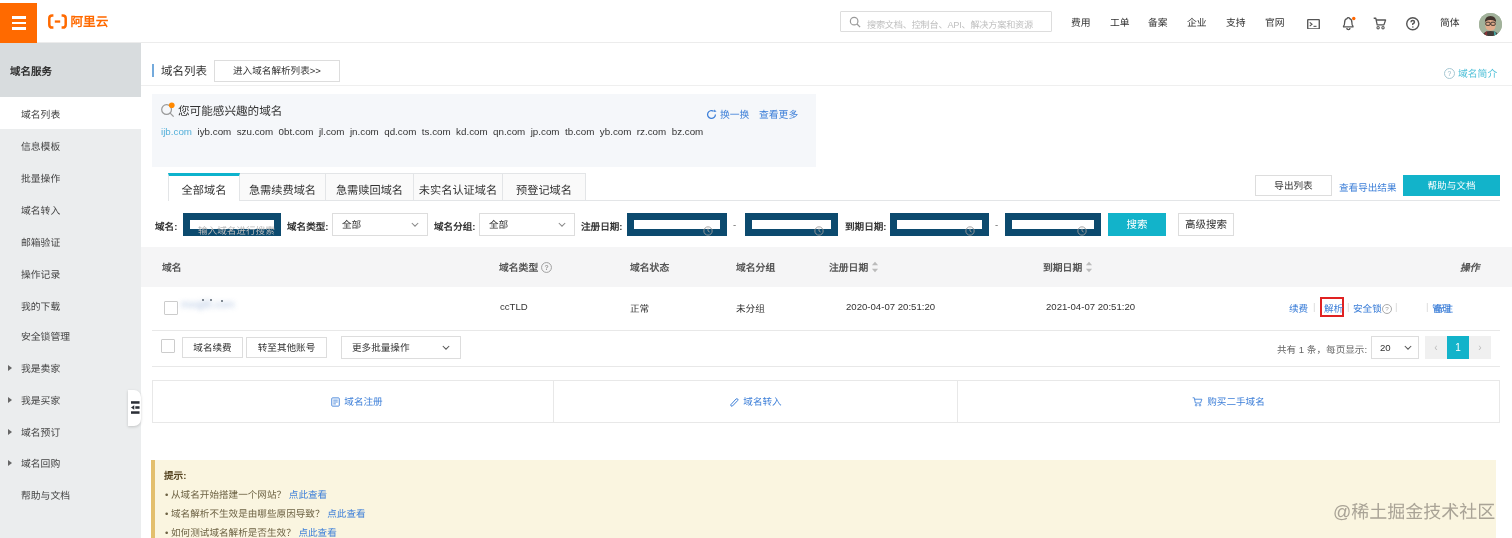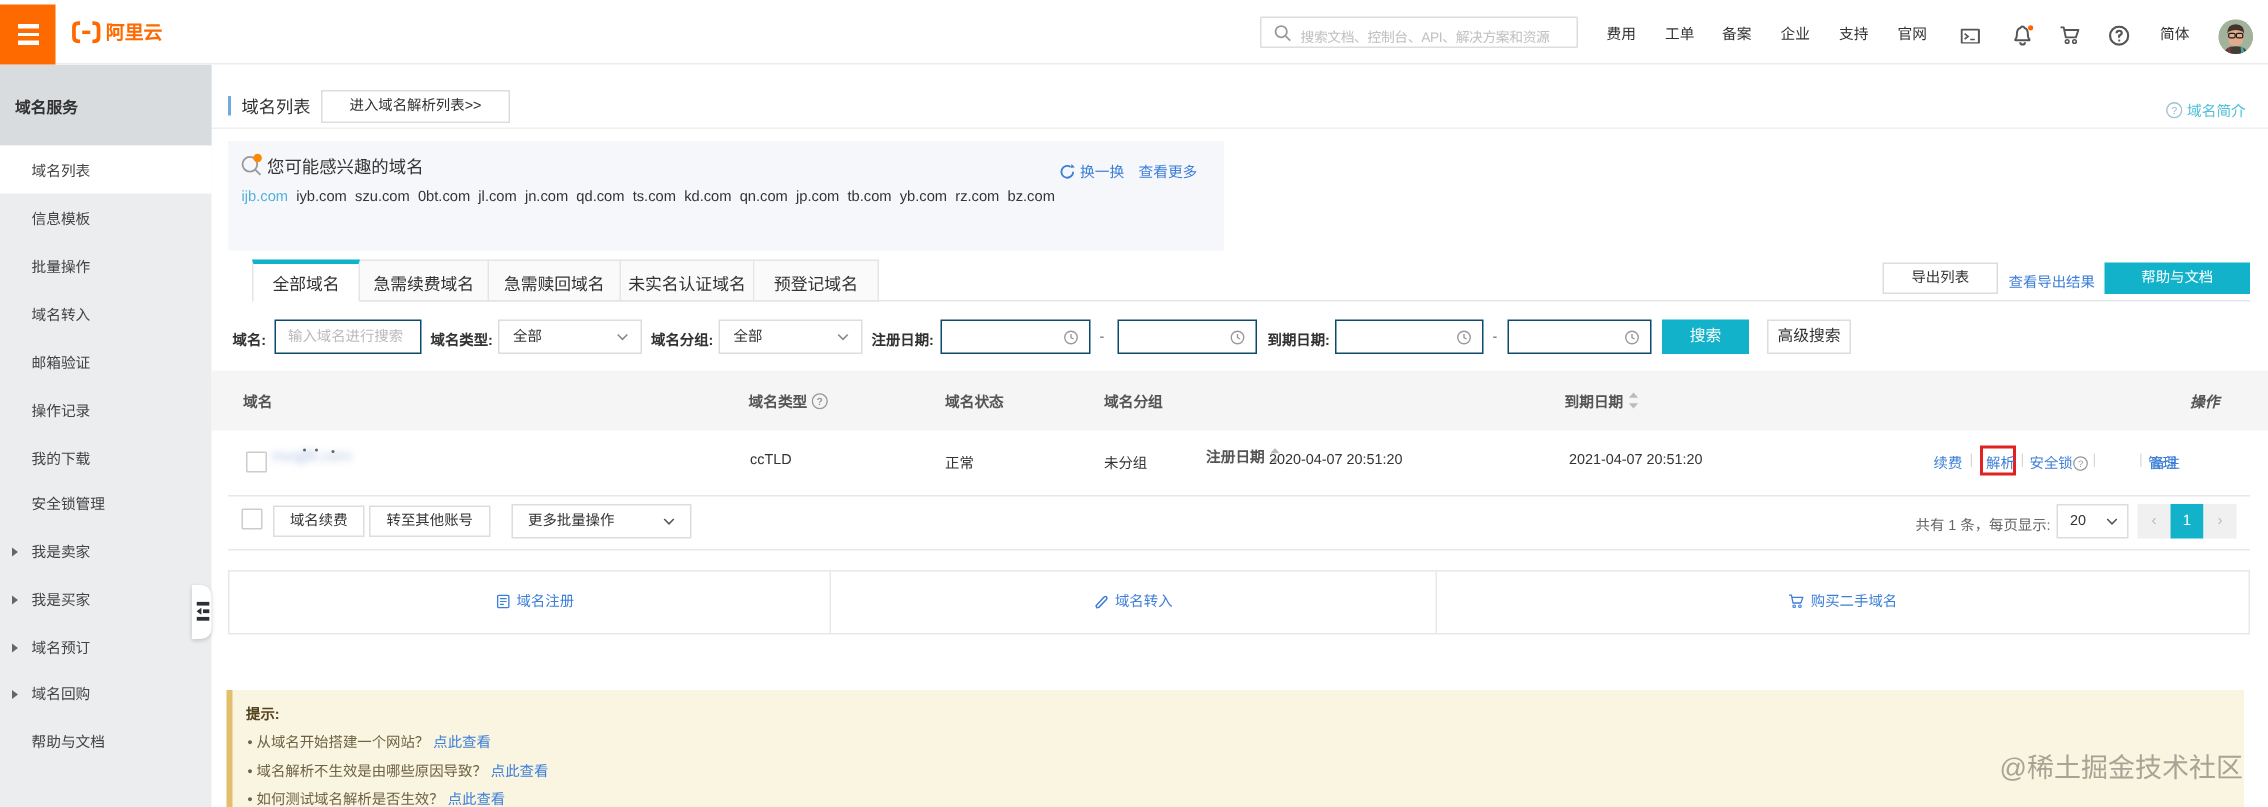--- a/index.html
+++ b/index.html
@@ -42,21 +42,21 @@
 
   
   .tab { position:absolute; top:173px; height:28px; font-size:11.2px; color:#333; text-align:center; line-height:32px; background:#fafafa; border:1px solid #e3e5e7; border-left:none; white-space:nowrap; }
   #tab1 { left:152px; width:88px; background:#fff; border-left:1px solid #e3e5e7; border-top:3px solid #0db3cd; border-bottom:none; line-height:28px; }
   #tabline { position:absolute; left:240px; top:200px; width:1260px; height:1px; background:#e3e5e7; }
   .wbtn { border:1px solid #ddd; background:#fff; color:#333; text-align:center; white-space:nowrap; }
   .tealbtn { background:#12b3ca; color:#fff; text-align:center; white-space:nowrap; }
 
   
   .flabel { position:absolute; top:219px; font-size:9.6px; font-weight:bold; color:#333; white-space:nowrap; }
-  .finput { position:absolute; top:213px; height:23px; border:1px solid #0c4a6e; background:#fff; font-size:9.6px; white-space:nowrap; }
+  .finput { position:absolute; top:213px; height:23px; border:7px solid #0c4a6e; background:#fff; font-size:9.6px; white-space:nowrap; }
   .fsel { position:absolute; top:213px; height:23px; border:1px solid #ddd; background:#fff; font-size:9.6px; color:#333; line-height:21px; white-space:nowrap; }
   .chev { position:absolute; width:8px; height:8px; }
   .clock { position:absolute; top:6px; width:10px; height:10px; }
 
   
   #thead { position:absolute; left:141px; top:247px; width:1371px; height:40px; background:#f5f5f6; }
   .thc { position:absolute; font-size:9.8px; font-weight:bold; color:#555; white-space:nowrap; }
   .tdc { position:absolute; top:301px; font-size:9.6px; color:#333; white-space:nowrap; }
   #rowline1 { position:absolute; left:152px; top:330px; width:1348px; height:1px; background:#e8e8e8; }
   #rowline2 { position:absolute; left:152px; top:366px; width:1348px; height:1px; background:#e8e8e8; }
@@ -244,21 +244,21 @@
   <div class="abs wbtn" style="left:1178px;top:213px;width:56px;height:23px;line-height:21px;font-size:10.5px;">高级搜索</div>
 
   <div id="thead"></div>
   <div class="thc" style="left:162px;top:260px;">域名</div>
   <div class="thc" style="left:499px;top:260px;">域名类型 <svg style="vertical-align:-2px" width="11" height="11" viewBox="0 0 12 12">
         <circle cx="6" cy="6" r="5.4" fill="none" stroke="#999" stroke-width="1"></circle>
         <text x="6" y="8.6" text-anchor="middle" font-size="7.5" fill="#999">?</text>
       </svg></div>
   <div class="thc" style="left:630px;top:260px;">域名状态</div>
   <div class="thc" style="left:736px;top:260px;">域名分组</div>
-  <div class="thc" style="left:804px;top:260px;margin-top:37px;">注册日期 <svg style="vertical-align:-2px" width="8" height="12" viewBox="0 0 9 13">
+  <div class="thc" style="left:829px;top:260px;">注册日期 <svg style="vertical-align:-2px" width="8" height="12" viewBox="0 0 9 13">
         <path d="M4.5 0.5 L8 4.5 L1 4.5 Z" fill="#bbb"></path>
         <path d="M4.5 12.5 L8 8.5 L1 8.5 Z" fill="#bbb"></path>
       </svg></div>
   <div class="thc" style="left:1043px;top:260px;">到期日期 <svg style="vertical-align:-2px" width="8" height="12" viewBox="0 0 9 13">
         <path d="M4.5 0.5 L8 4.5 L1 4.5 Z" fill="#bbb"></path>
         <path d="M4.5 12.5 L8 8.5 L1 8.5 Z" fill="#bbb"></path>
       </svg></div>
   <div class="thc" style="left:1460px;top:260px;font-style:italic;">操作</div>
 
   <div class="cbx" style="left:164px;top:301px;"></div>

